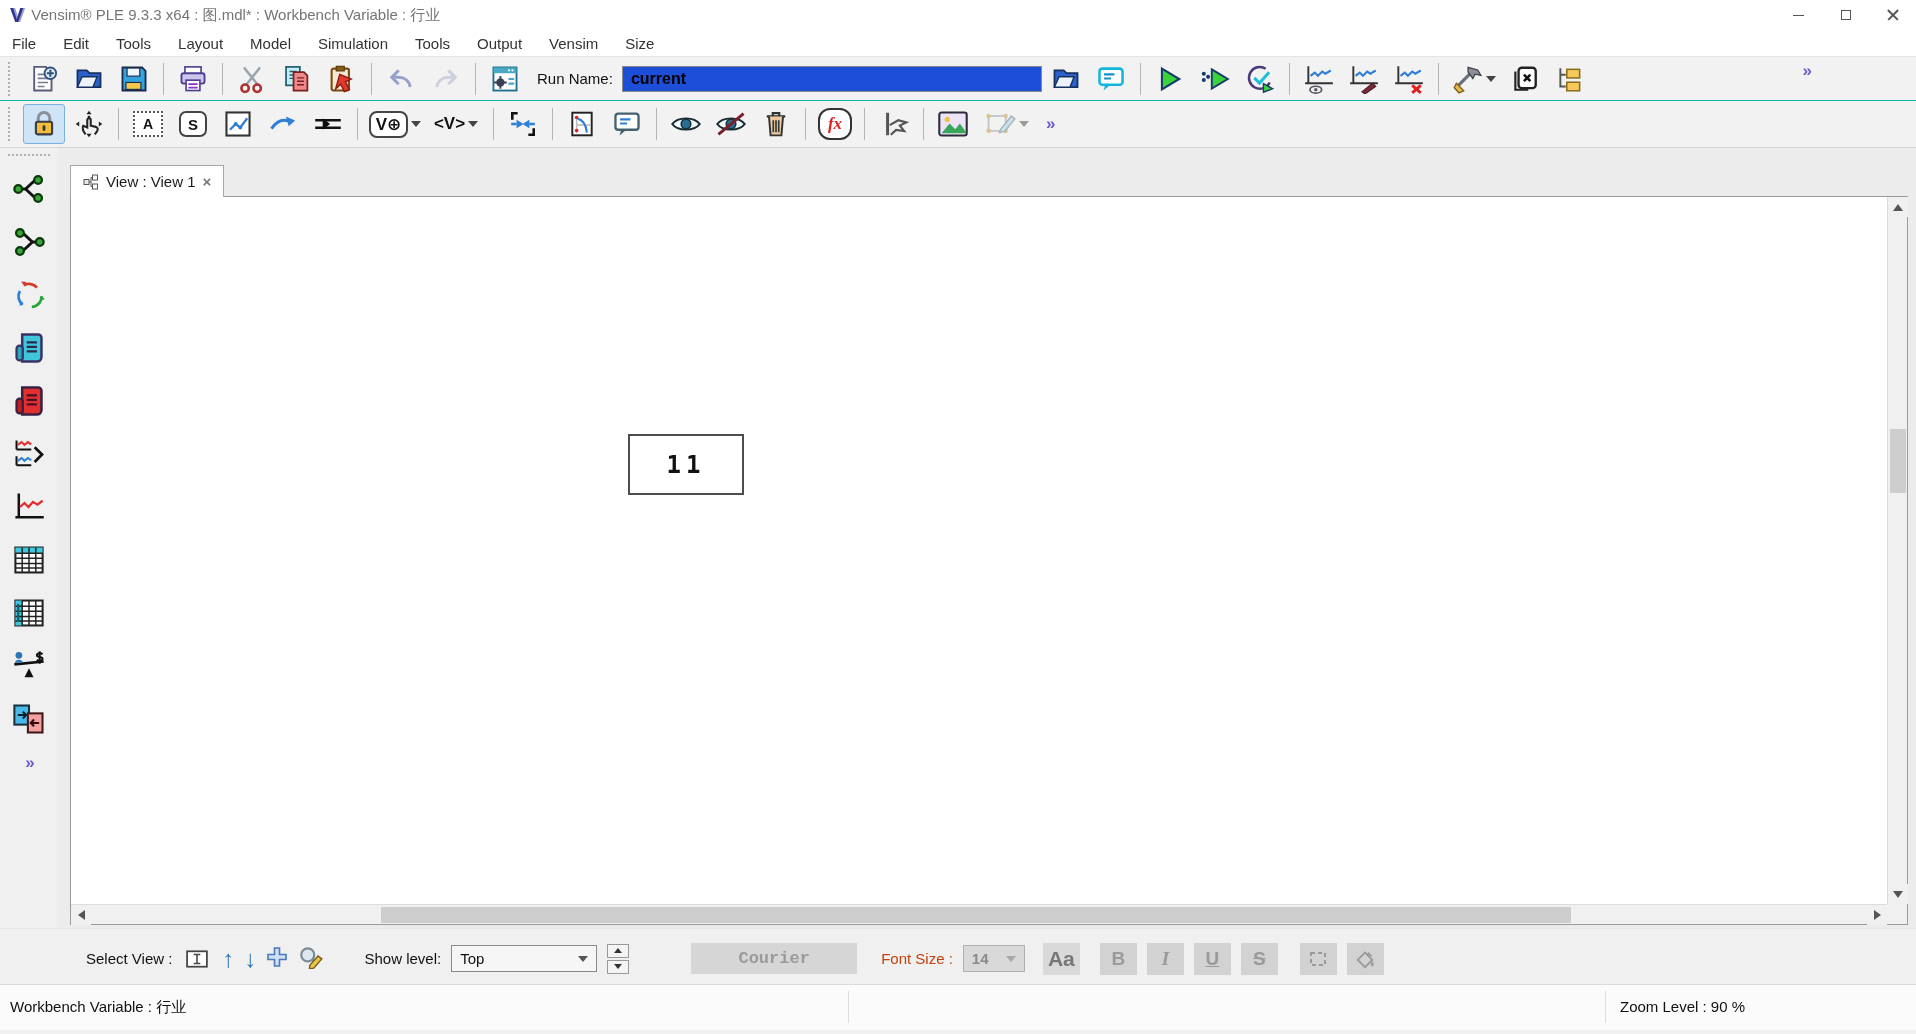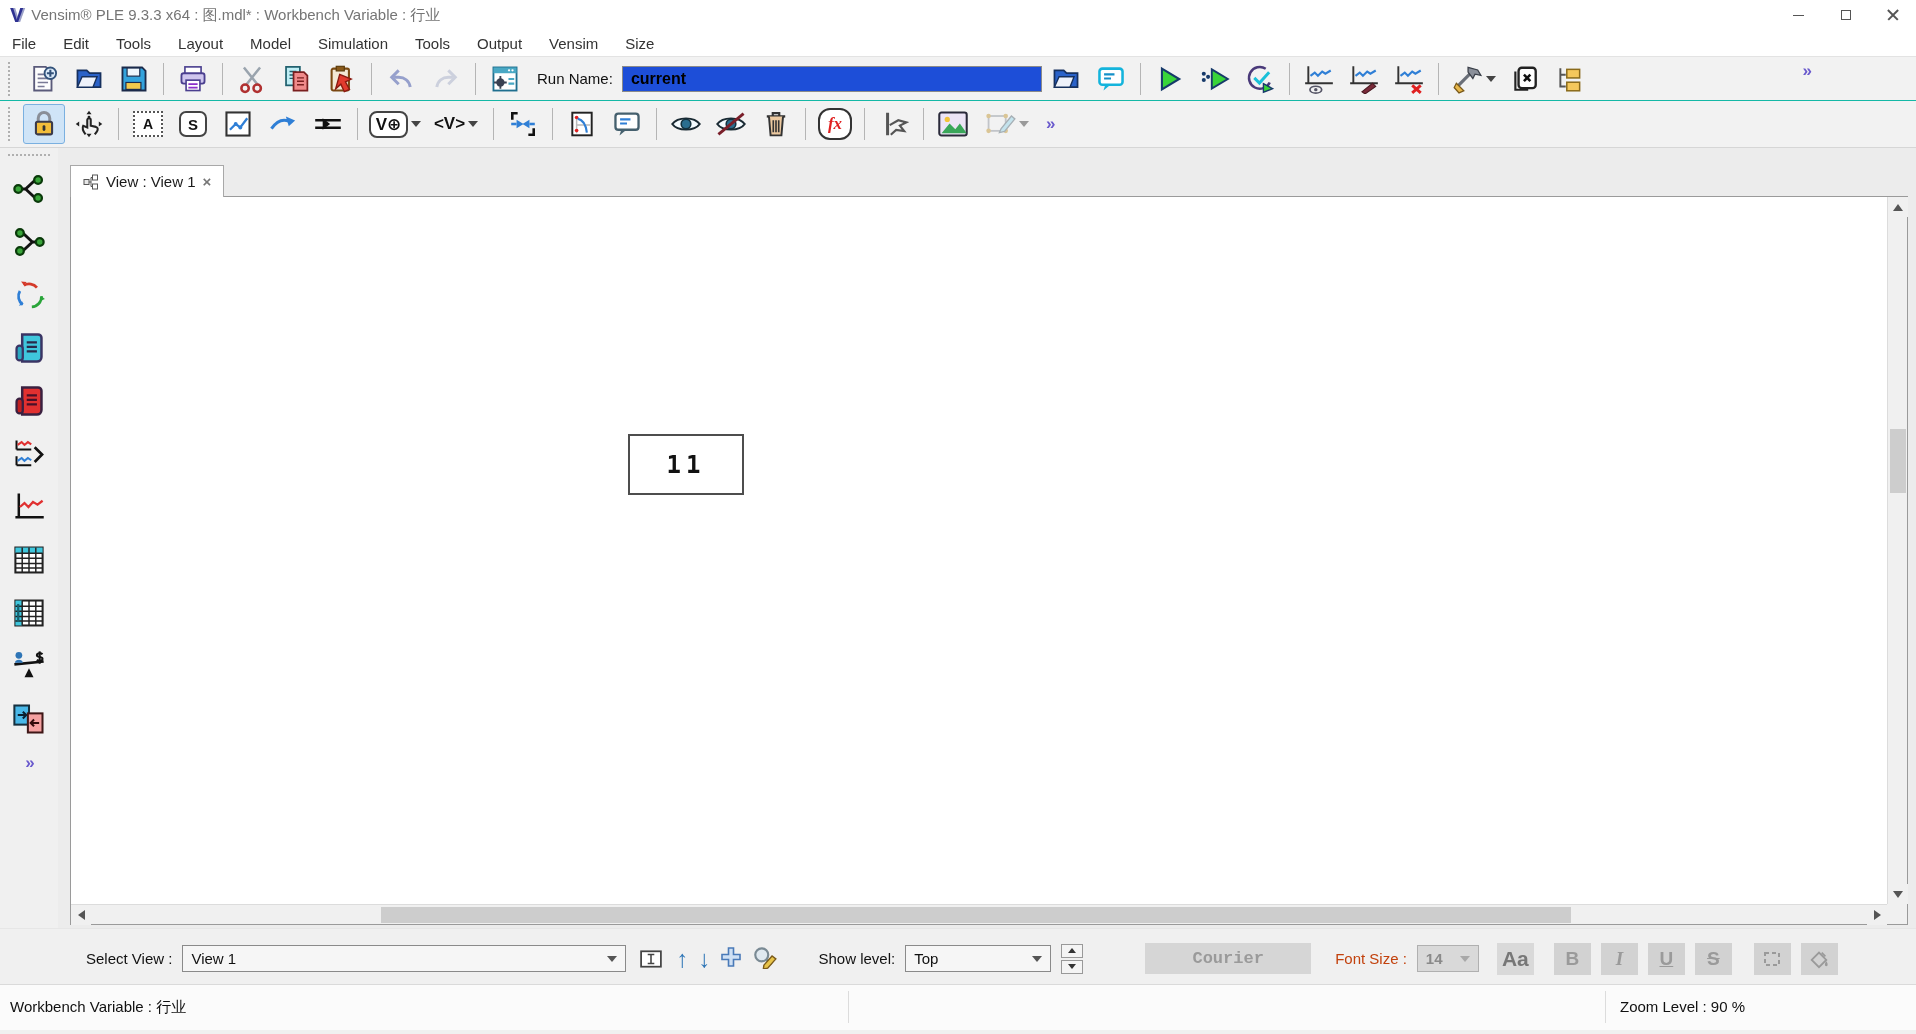--- a/index.html
+++ b/index.html
@@ -555,24 +555,20 @@
       <div class="sb-btn" style="right:0;">
           <span class="tri-right"></span>
         </div>
     </div>
     <div class="sb-corner"></div>
   </div>
 </div>
 
 <div class="formatbar">
   <span class="fmt-label">Select View :</span>
-  <div class="combo combo-view">
-    <span class="val">View 1</span>
-    <span class="chev-d"></span>
-  </div>
   <div class="fmt-btn sm" style="background:transparent;width:30px;">
     <svg width="22" height="18" viewBox="0 0 20 16">
         <rect x="1" y="1" width="18" height="14" fill="#fff" stroke="#444" stroke-width="1.6"></rect>
         <path d="M7 4h6M10 4v8M7 12h6" stroke="#444" stroke-width="1.4"></path>
       </svg>
   </div>
   <span class="arrow-glyph">↑</span>
   <span class="arrow-glyph">↓</span>
   <span>
     <svg width="22" height="22" viewBox="0 0 22 22">

